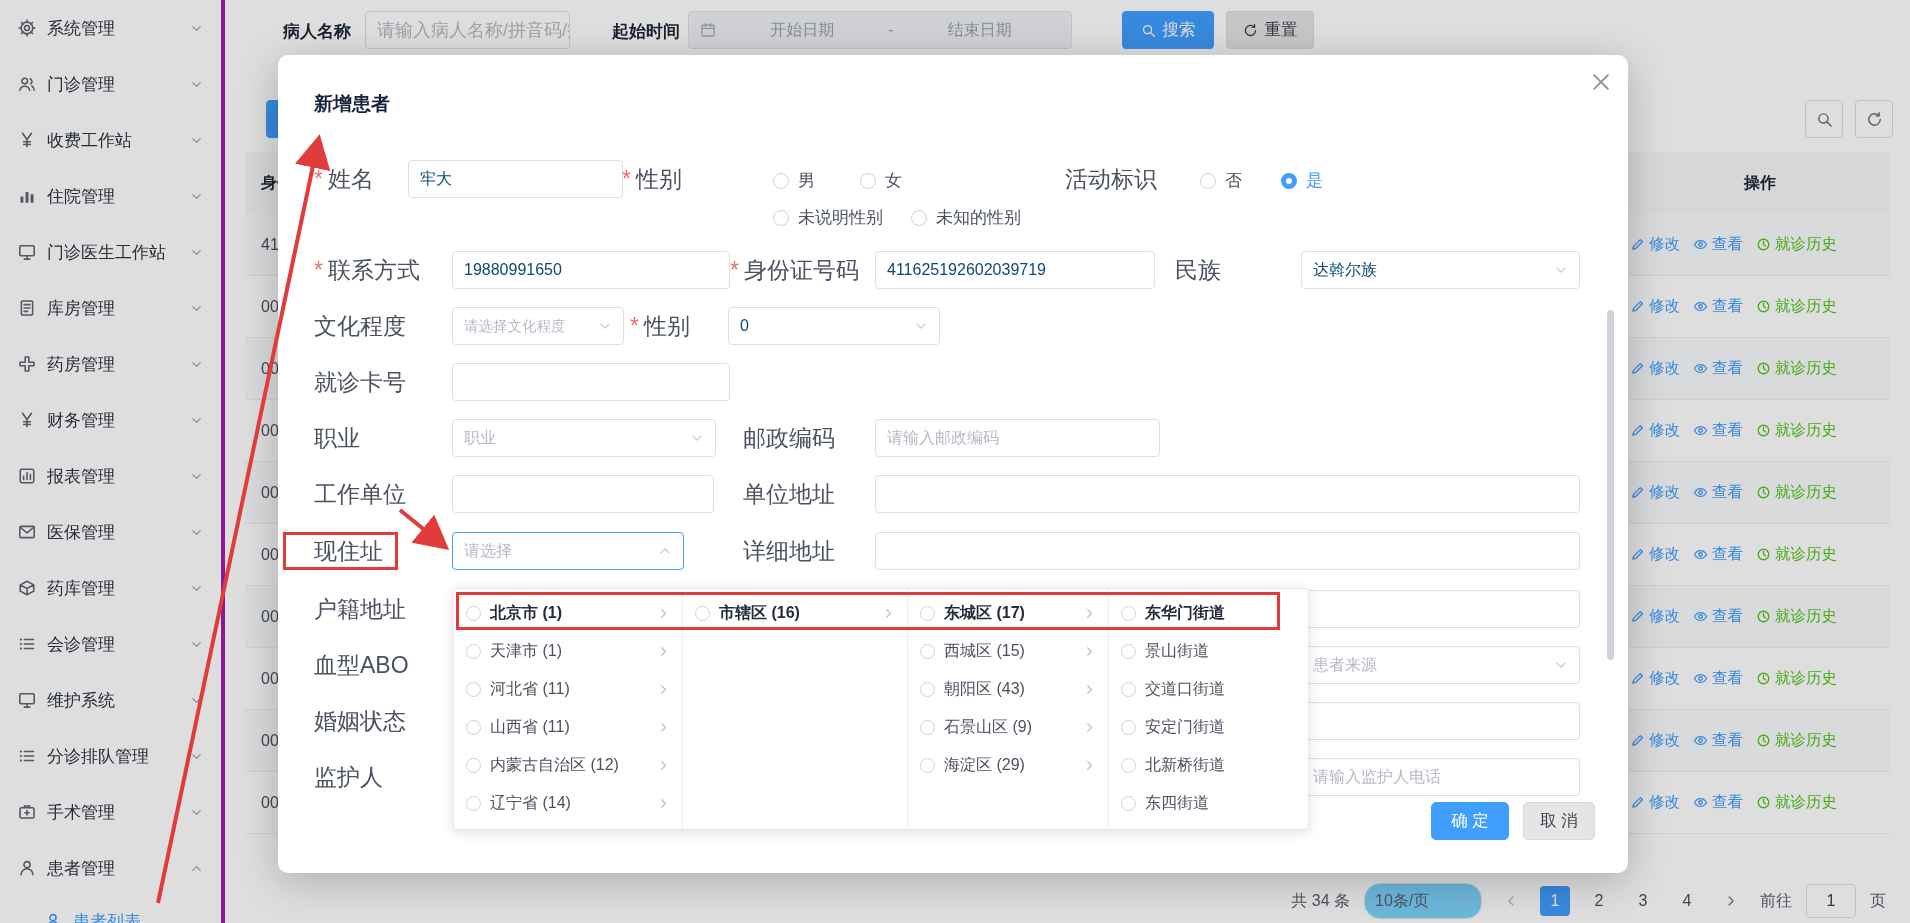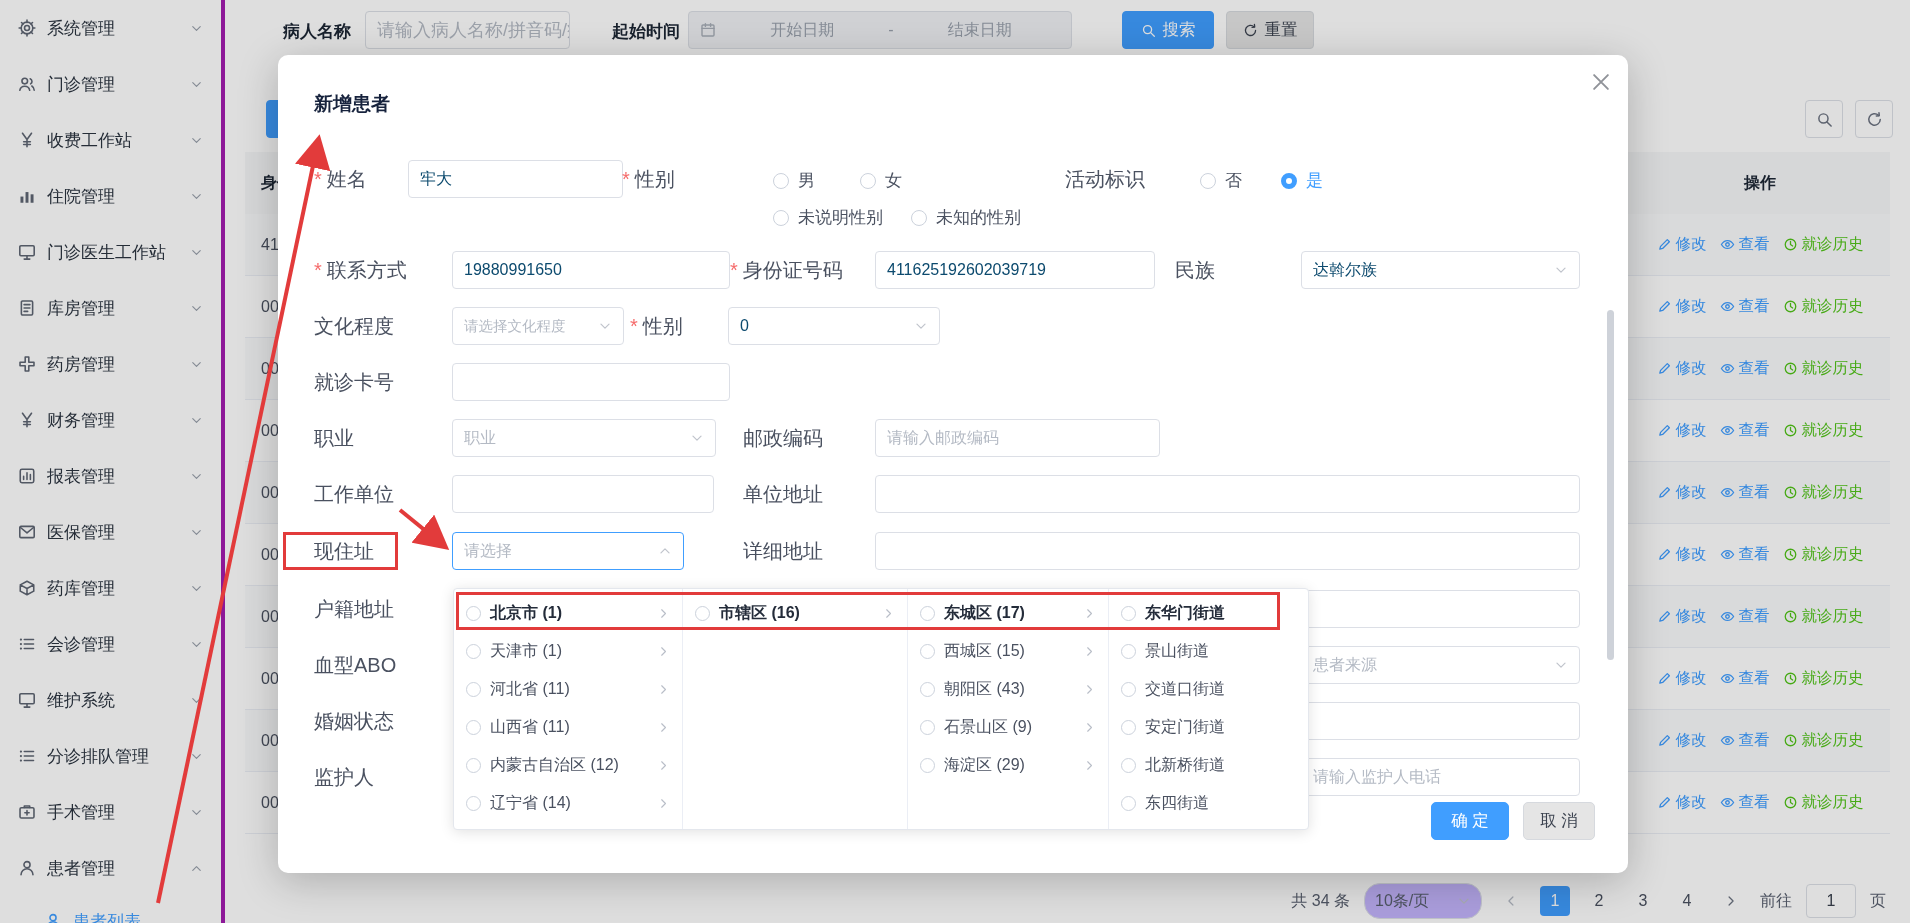--- a/index.html
+++ b/index.html
@@ -44,44 +44,44 @@
   .range .sep{padding:0 6px;color:#9aa1ad}
 
   
   .thead{position:absolute;left:245px;top:152px;right:20px;height:62px;background:#f6f7f9;display:flex;align-items:center;font-weight:700;color:#1c2634;font-size:16px}
   .thead .h-id{flex:1;padding-left:16px;overflow:hidden;white-space:nowrap}
   .thead .h-act{width:260px;text-align:center}
   .tbody{position:absolute;left:245px;top:214px;right:20px}
   .trow{height:62px;display:flex;align-items:center;border-bottom:1px solid #ebeef5;font-size:16px;color:#4a5160}
   .trow.odd{background:#fafbfc}
   .tcell-id{flex:1;padding-left:16px;overflow:hidden;white-space:nowrap}
-  .tcell-act{width:260px;display:flex;align-items:center;justify-content:center;gap:13px;white-space:nowrap}
+  .tcell-act{width:260px;display:flex;align-items:center;justify-content:flex-start;gap:13px;white-space:nowrap}
   .act{display:inline-flex;align-items:center;gap:4px;cursor:pointer;font-size:15.5px}
   .act i{font-style:normal}
   .act .aic{width:15px;height:15px}
   .act.blue{color:var(--primary)}
   .act.green{color:var(--green)}
 
   
   .pagebar{position:absolute;left:245px;right:20px;top:880px;height:42px;display:flex;align-items:center;justify-content:flex-end;gap:14px;font-size:16px;color:#5a6170}
-  .psel{position:relative;width:118px;height:36px;border:1px solid var(--border);border-radius:16px;background:#c4b5fd;display:flex;align-items:center;padding:16px 10px;color:#5a6170}
+  .psel{position:relative;width:118px;height:36px;border:1px solid var(--border);border-radius:16px;background:#7dd3fc;display:flex;align-items:center;padding:16px 10px;color:#5a6170}
   .pgch{width:30px;height:30px;display:flex;align-items:center;justify-content:center;color:#b6bcc6}
   .pgch.next{color:#6b7280}
   .pgch .bic{width:14px;height:14px}
   .pager{display:flex;align-items:center;gap:14px}
   .pg{min-width:30px;height:30px;display:flex;align-items:center;justify-content:center;border-radius:4px;color:#4a5160;cursor:pointer}
   .pg.on{background:var(--primary);color:#fff}
   .goto-inp{width:50px;height:34px;border:1px solid var(--border);border-radius:4px;text-align:center;font-size:16px;color:#39404d;font-family:inherit}
 
   
   .mask{position:absolute;inset:0;background:rgba(0,0,0,0.13);z-index:40}
   .modal{position:absolute;left:278px;top:55px;width:1350px;height:818px;background:#fff;border-radius:10px;box-shadow:0 8px 40px rgba(0,0,0,.22);z-index:100}
   .m-title{position:absolute;left:36px;top:36px;font-size:19px;font-weight:700;color:#17233d}
   .m-close{position:absolute;right:16px;top:16px;width:22px;height:22px;color:#909399;cursor:pointer}
-  .lbl{position:absolute;font-size:20px;color:var(--label);white-space:nowrap;line-height:20px}
+  .lbl{position:absolute;font-size:23px;color:var(--label);white-space:nowrap;line-height:20px}
   .req::before{content:"*";color:#f56c6c;margin-right:5px}
   .radio{position:absolute;display:flex;align-items:center;gap:9px;font-size:17px;color:var(--label);white-space:nowrap;cursor:pointer}
   .rdot{width:16px;height:16px;border-radius:50%;border:1px solid #ccd2dc;background:#fff;flex:none}
   .radio.on{color:var(--primary)}
   .radio.on .rdot{border:5px solid var(--primary)}
   .cascader-ref{border-color:var(--primary)}
   .m-footer-btn{position:absolute;top:747px;height:38px;border-radius:5px;display:flex;align-items:center;justify-content:center;font-size:16.5px;cursor:pointer}
   .m-scroll{position:absolute;left:1329px;top:255px;width:7px;height:350px;border-radius:4px;background:#ced2d9}
 
   

